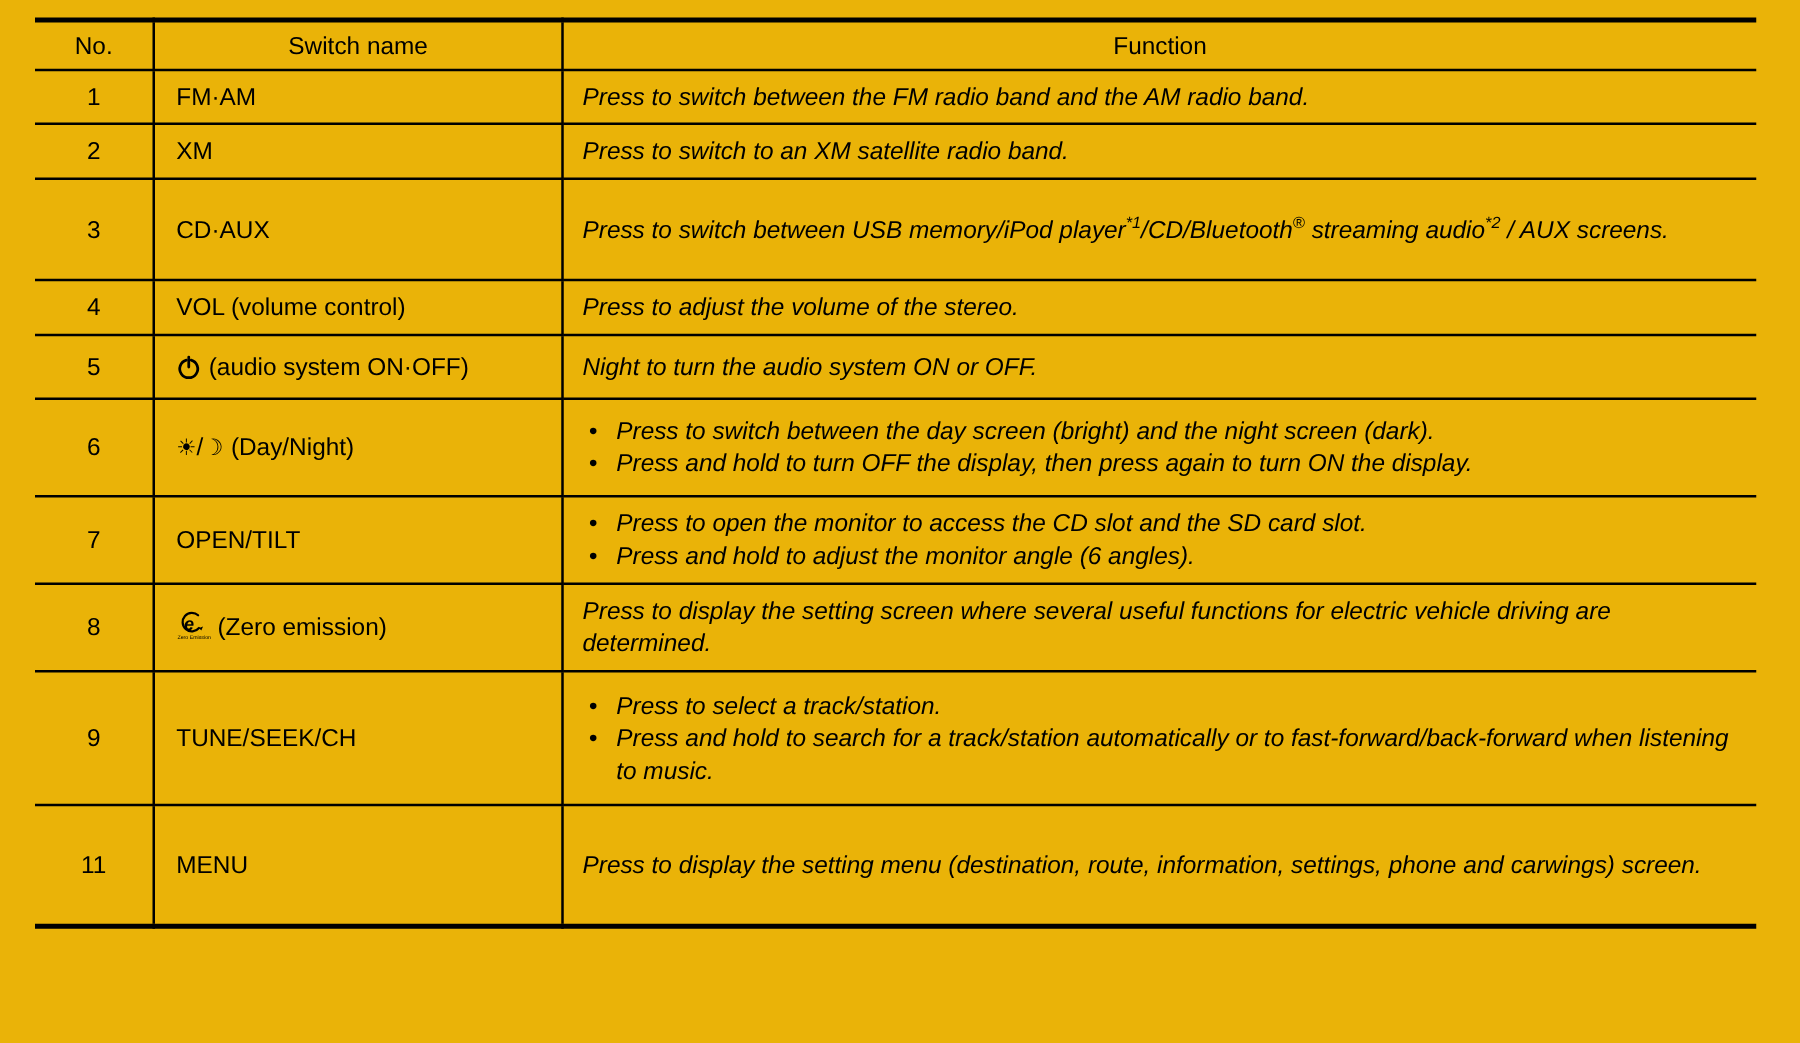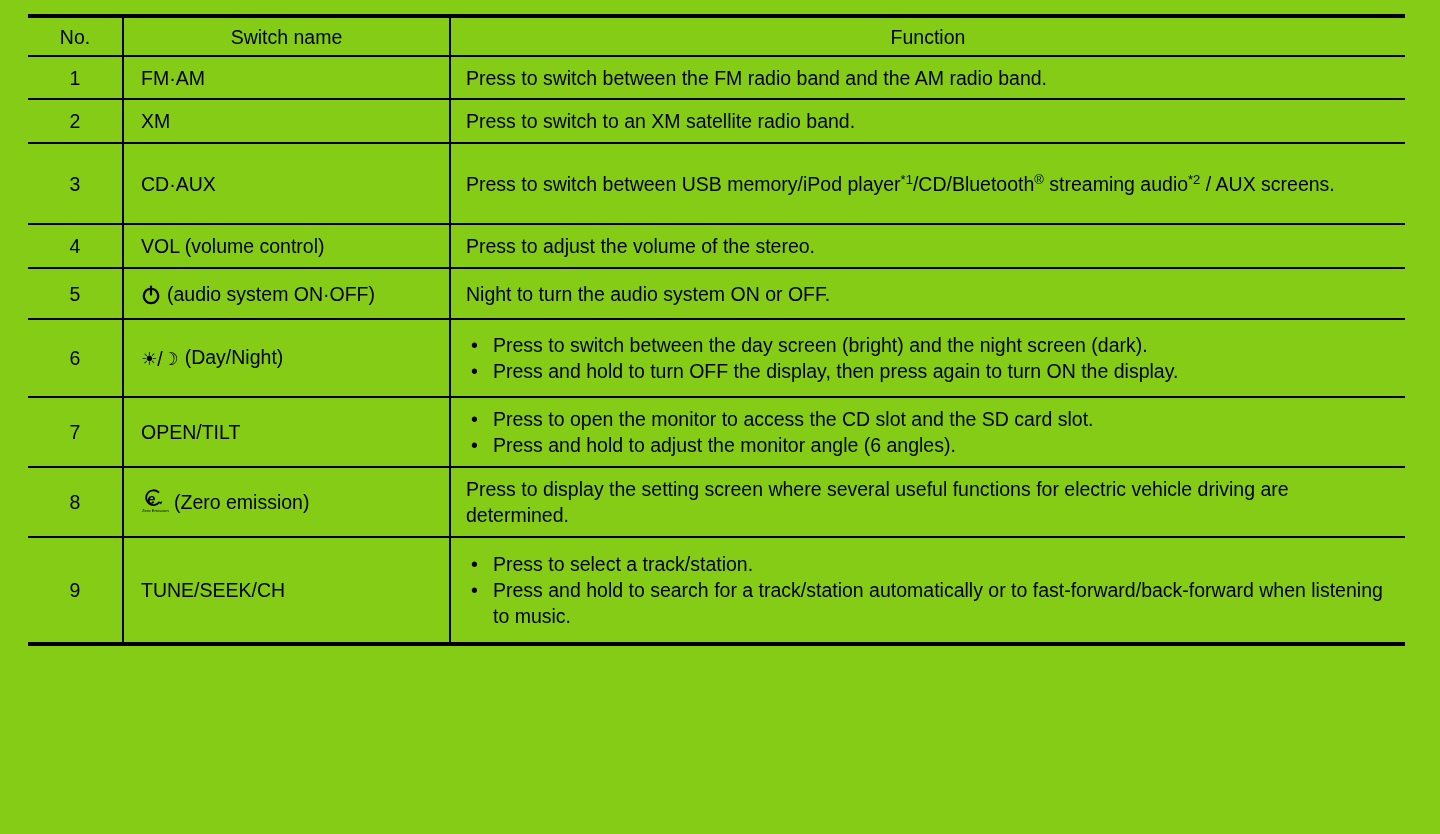--- a/index.html
+++ b/index.html
@@ -4,21 +4,21 @@
 <style>
   html,body{margin:0;padding:0;background:#ffffff;}
   body{
     font-family:"Liberation Sans","DejaVu Sans",sans-serif;
     color:#000;
     -webkit-font-smoothing:antialiased;
   }
   .page{
     position:relative;
     width:1440px;height:834px;
-    background:#84cc16;
+    background:#eab308;
     overflow:hidden;
   }
   table.manual{
     position:absolute;left:28px;top:14px;
     width:1377px;
     border-collapse:collapse;
     table-layout:fixed;
     border-top:4px solid #000;
     border-bottom:4px solid #000;
     font-size:19.5px;
@@ -42,21 +42,21 @@
   tbody tr:nth-child(3){height:81px;}
   tbody tr:nth-child(4){height:44px;}
   tbody tr:nth-child(5){height:51px;}
   tbody tr:nth-child(6){height:78px;}
   tbody tr:nth-child(7){height:70px;}
   tbody tr:nth-child(8){height:70px;}
   tbody tr:nth-child(9){height:107px;}
   tbody tr:nth-child(10){height:97px;}
   tbody tr:nth-child(11){height:75px;}
   td.sw{padding-left:17px;padding-right:3px;}
-  td.fn{padding:7px 12px 7px 15px;}
+  td.fn{padding:7px 12px 7px 15px;font-style:italic;}
   sup{font-size:13px;line-height:0;}
   .bullet{display:flex;align-items:flex-start;}
   .bullet .b{flex:0 0 27px;padding-left:5px;box-sizing:border-box;}
   .bullet .bt{flex:1 1 auto;}
   .sw-icons{display:inline-flex;align-items:center;vertical-align:middle;margin-right:6px;}
   .glyph{font-size:18px;}
   .ze-wrap{display:inline-block;vertical-align:middle;margin-right:5px;position:relative;top:-2px;}
   svg{display:block;}
 </style>
 </head>
@@ -175,16 +175,21 @@
               <span class="bt">Press to select a track/station.</span>
             </div>
           <div class="bullet">
               <span class="b">•</span>
               <span class="bt">Press and hold to search for a track/station automatically or to fast-forward/back-forward when listening to music.</span>
             </div>
         </td>
       </tr>
 
 
+      <tr>
+        <td>11</td>
+        <td class="sw">MENU</td>
+        <td class="fn">Press to display the setting menu (destination, route, information, settings, phone and carwings) screen.</td>
+      </tr>
 
     </tbody>
   </table>
 </div>
 
 </body></html>

